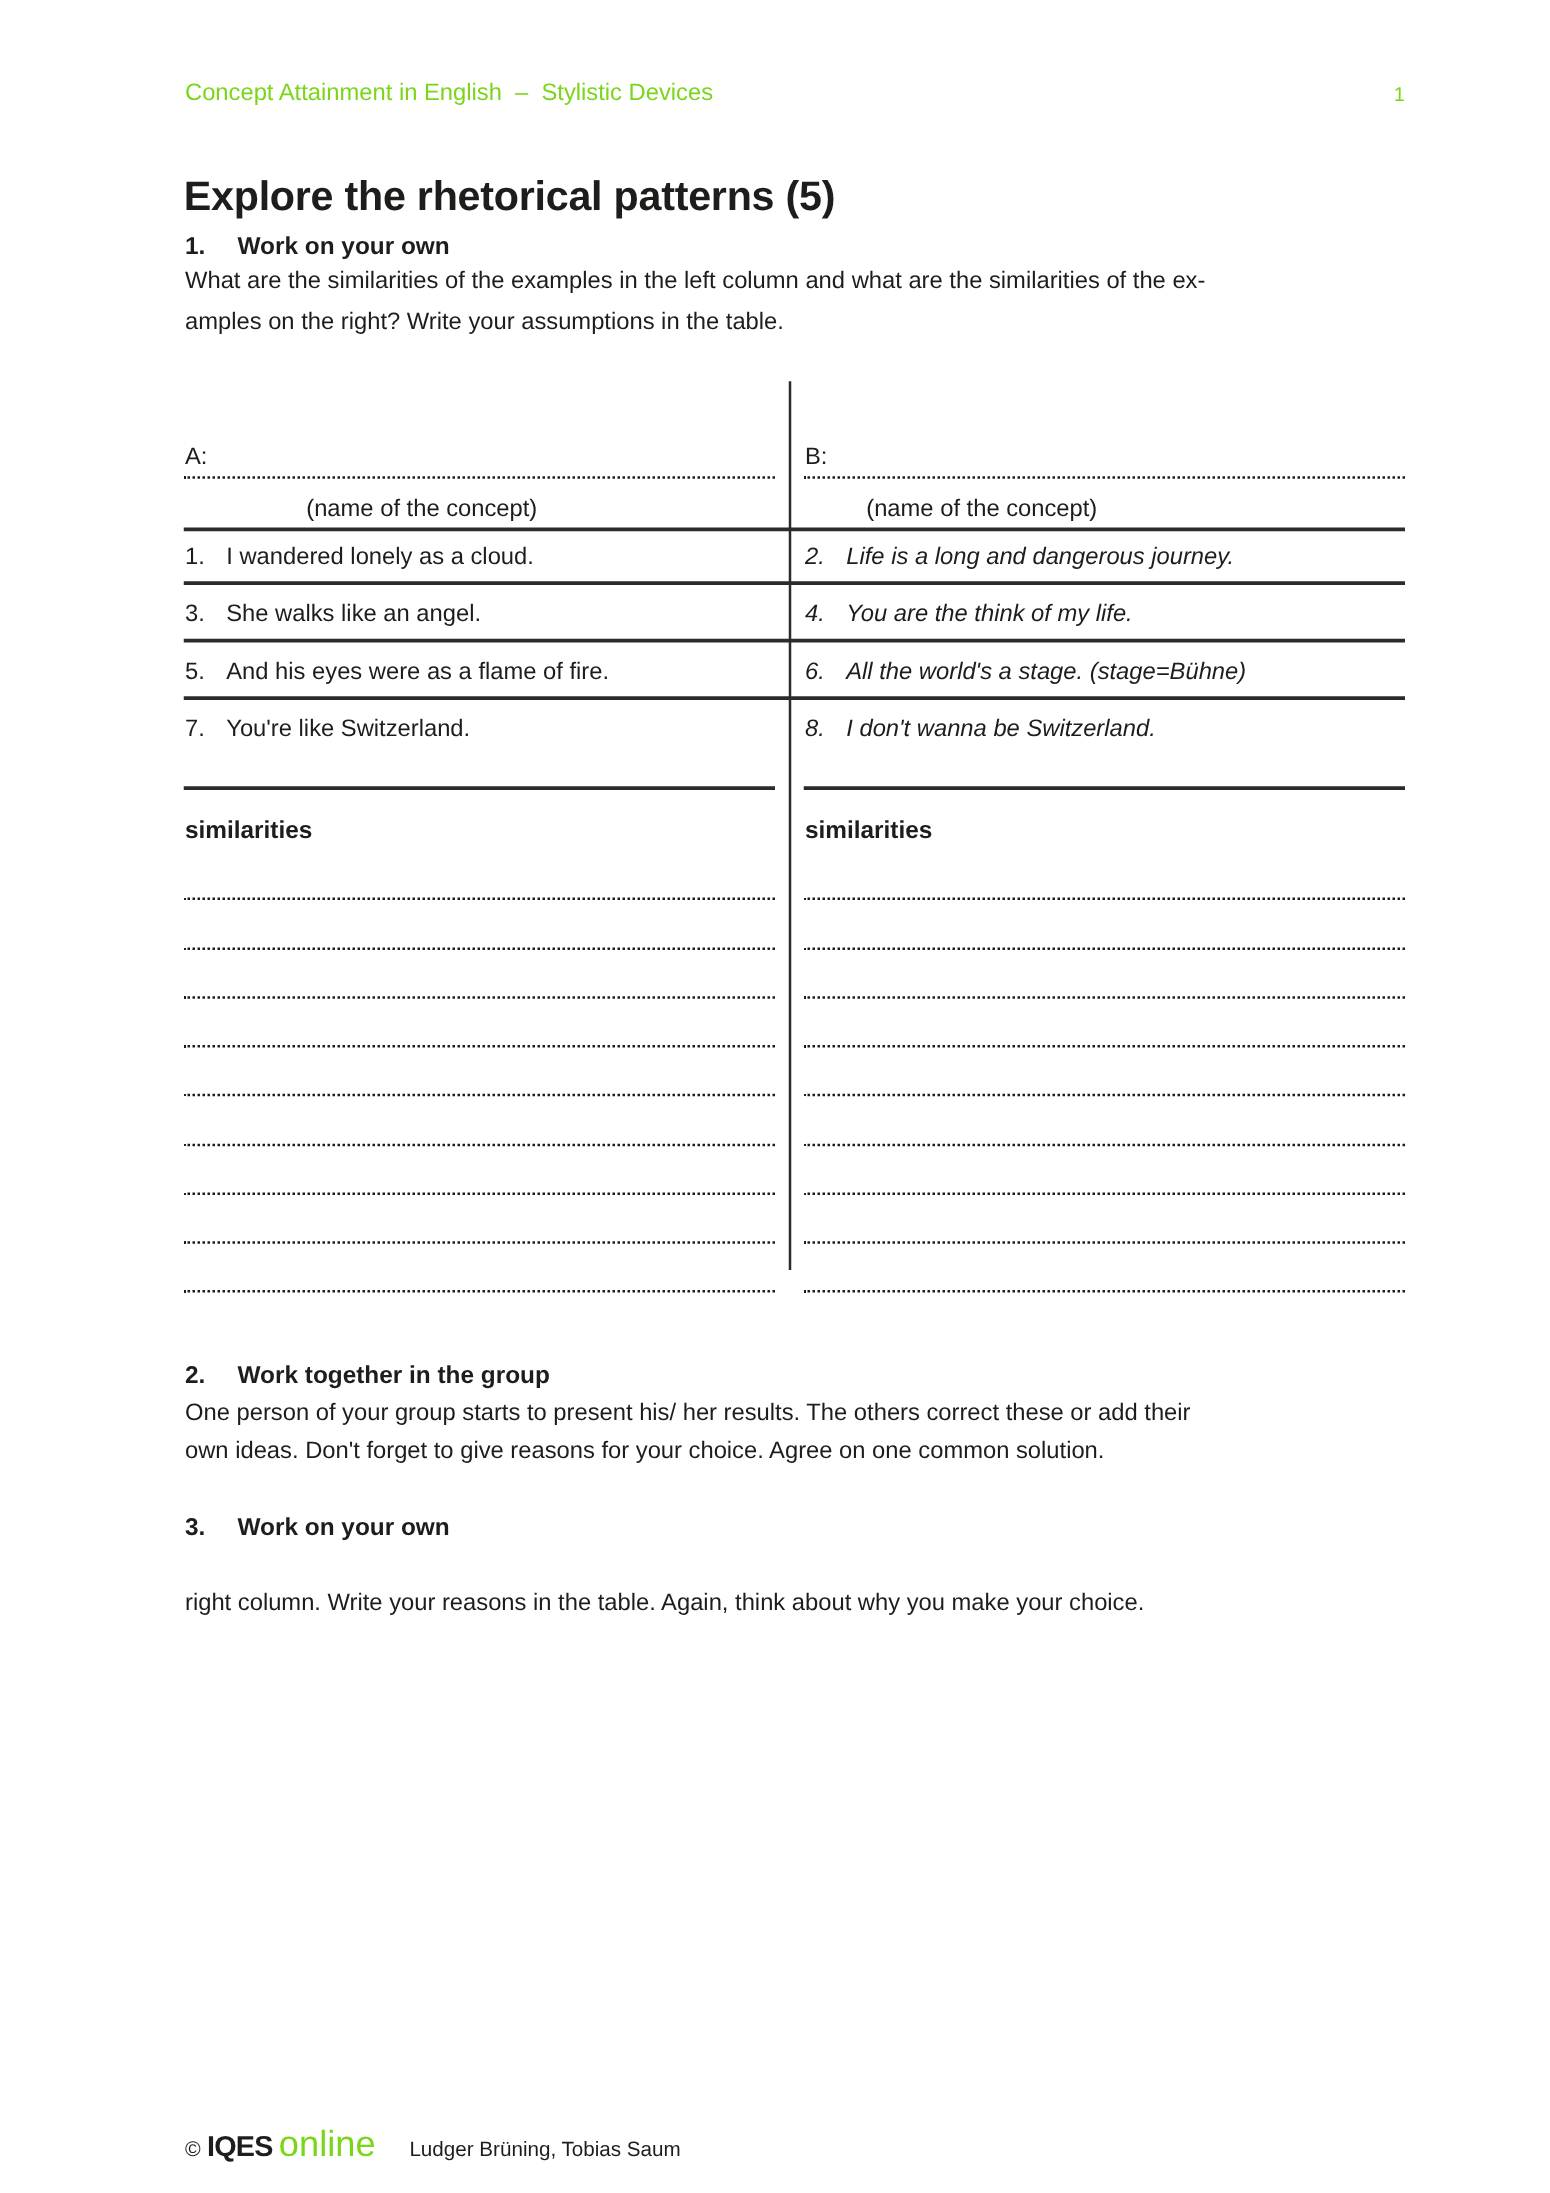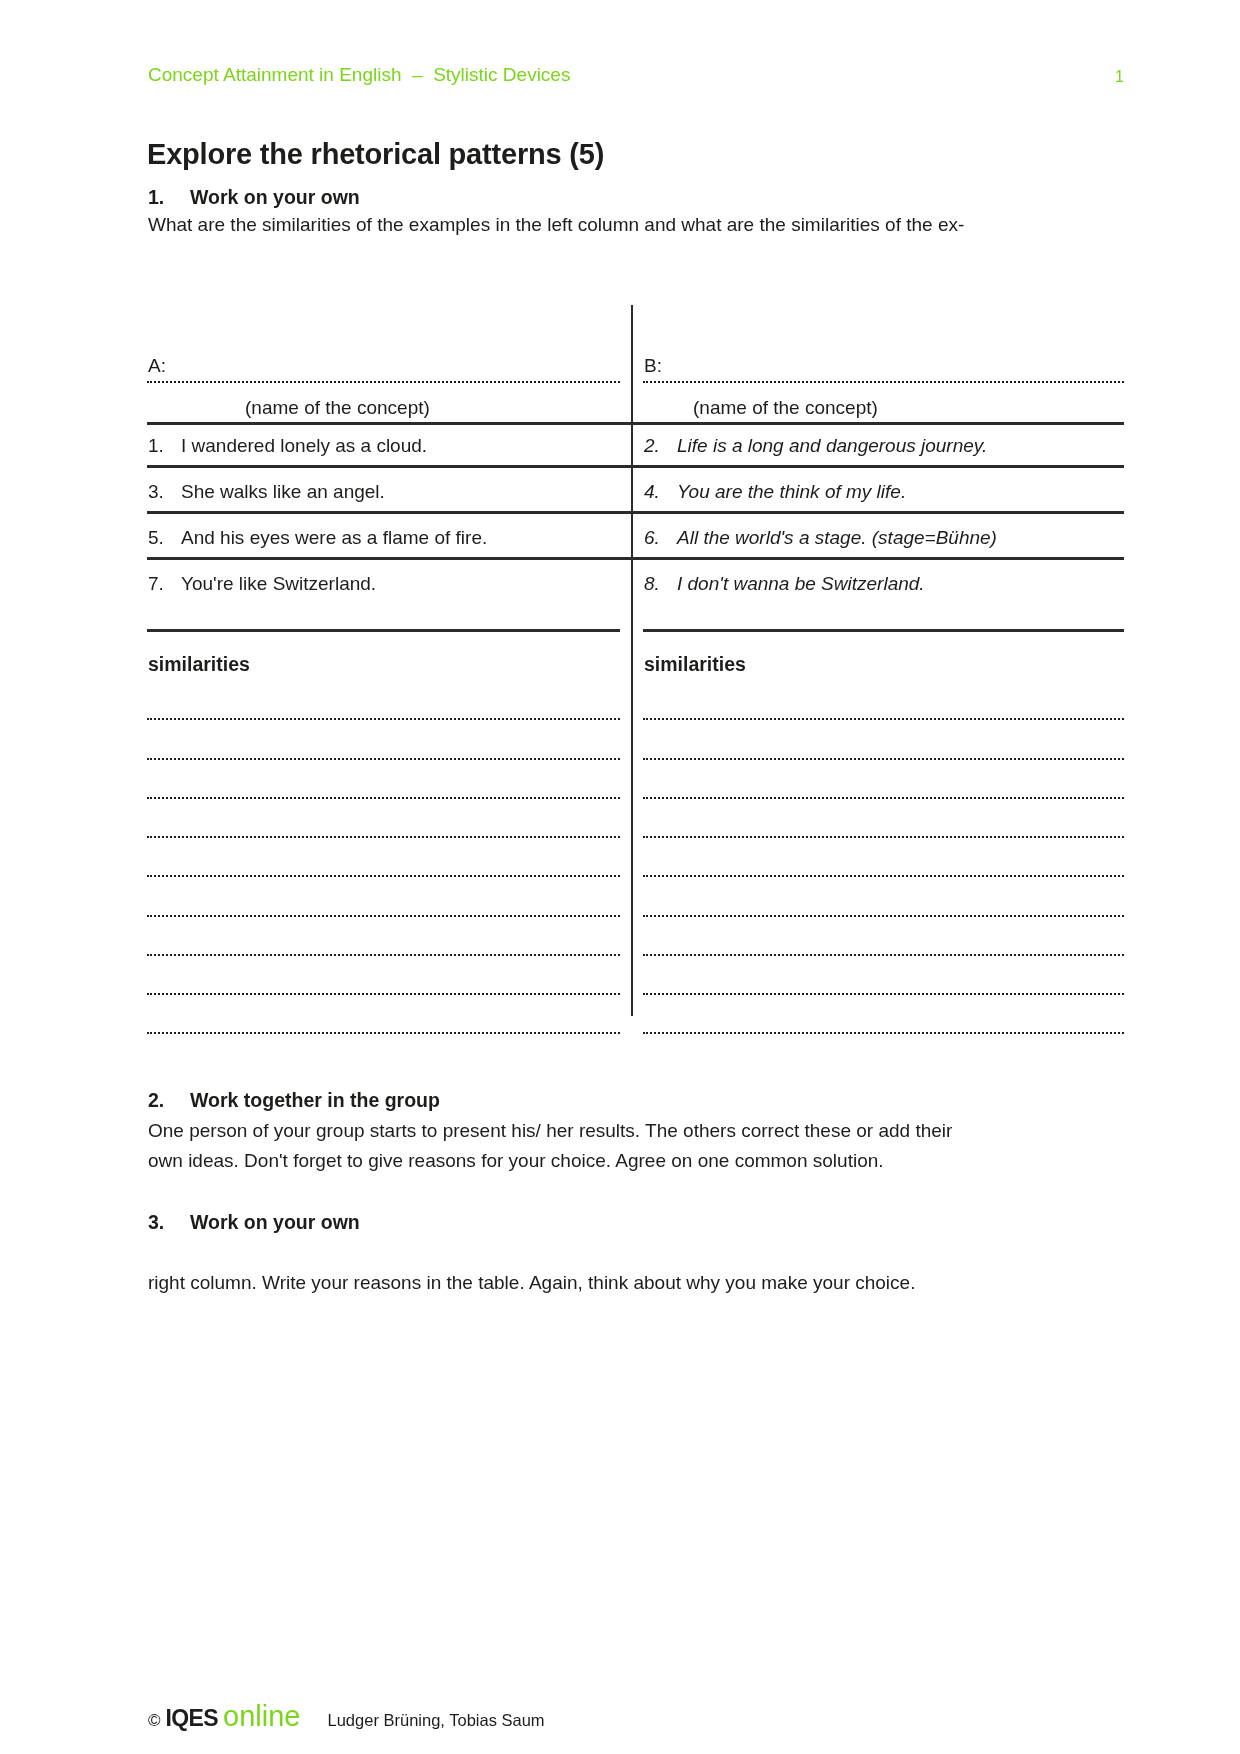--- a/index.html
+++ b/index.html
@@ -10,21 +10,21 @@
     background:#ffffff;
     font-family:"Liberation Sans", sans-serif;
     color:#1d1d1b;
     overflow:hidden;
   }
   
   .hdr{position:absolute;left:148px;top:64px;width:976px;display:flex;justify-content:space-between;align-items:flex-end;}
   .hdr-left{font-size:19px;color:var(--green);white-space:pre;}
   .hdr-page{font-size:16px;color:var(--green);}
   
-  .doc-title{position:absolute;left:147px;top:138px;font-size:29px;font-weight:600;letter-spacing:-0.2px;}
+  .doc-title{position:absolute;left:147px;top:138px;font-size:33px;font-weight:600;letter-spacing:-0.2px;}
   
   .sec-head{position:absolute;left:148px;display:flex;font-size:19.5px;font-weight:bold;}
   .sec-num{width:42px;flex:0 0 42px;}
   .para-line{position:absolute;left:148px;width:1000px;font-size:19px;white-space:pre;}
   
   .tbl{position:absolute;left:147px;top:305px;width:977px;height:712px;}
   .divider{position:absolute;left:484px;top:0;width:2px;height:711px;background:#2b2b2b;}
   .hline{position:absolute;left:0;right:0;height:2.5px;background:#2b2b2b;}
   .hl1{top:117px}.hl2{top:160px}.hl3{top:206px}.hl4{top:252px}
   .col{position:absolute;top:0;height:712px;}
@@ -67,20 +67,21 @@
     <span class="hdr-page">1</span>
   </div>
 
   <div class="doc-title">Explore the rhetorical patterns (5)</div>
 
   <div class="sec-head s1-head">
     <span class="sec-num">1.</span>
     <span>Work on your own</span>
   </div>
   <div class="para-line s1-l1">What are the similarities of the examples in the left column and what are the similarities of the ex-</div>
+  <div class="para-line s1-l2">amples on the right? Write your assumptions in the table.</div>
 
   <div class="tbl">
     <div class="divider"></div>
     <div class="hline hl1"></div>
     <div class="hline hl2"></div>
     <div class="hline hl3"></div>
     <div class="hline hl4"></div>
 
     <div class="col col-a">
       <div class="concept-label">A:</div>

